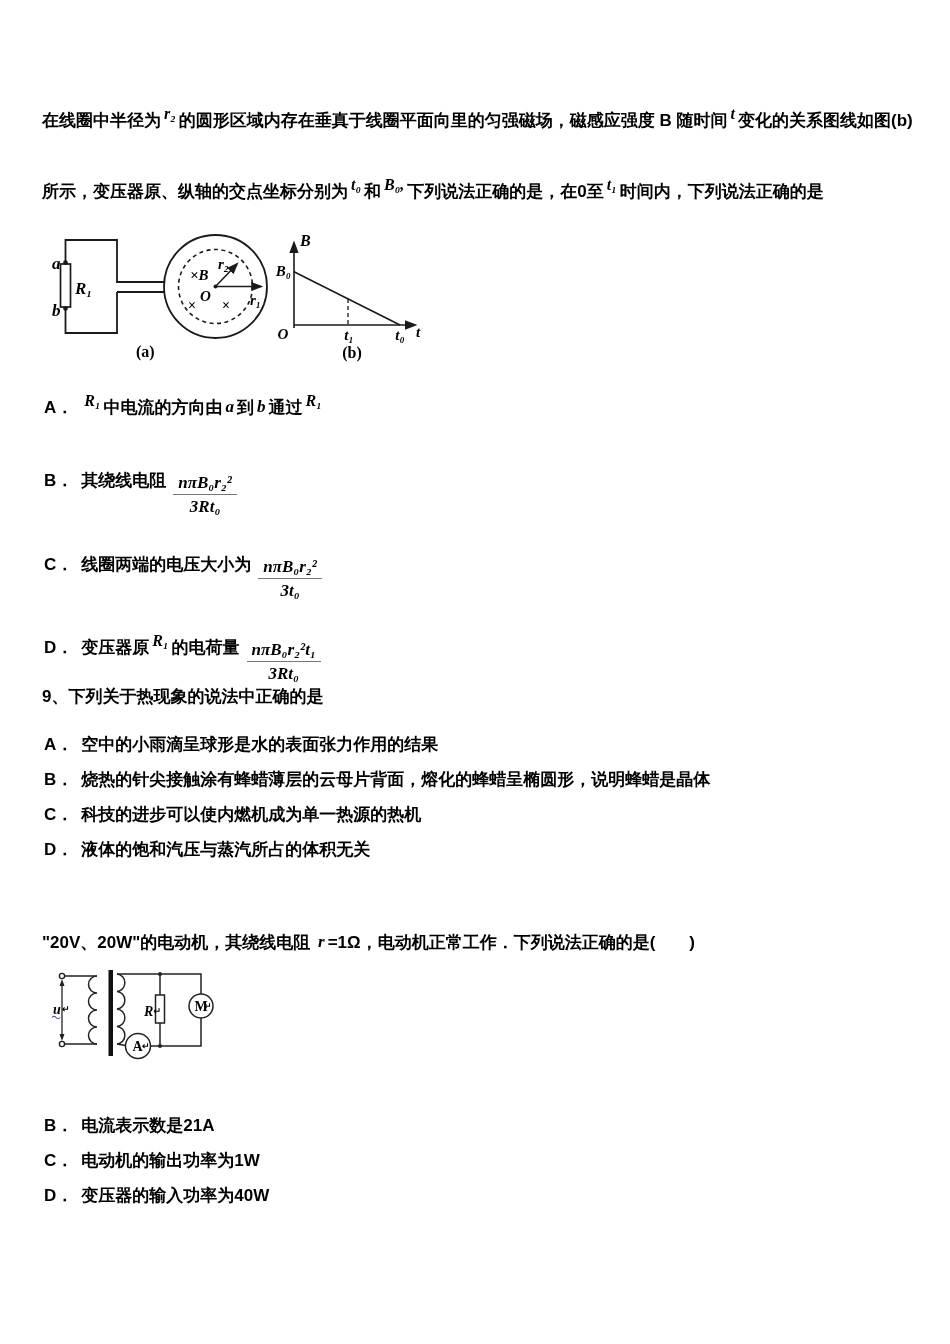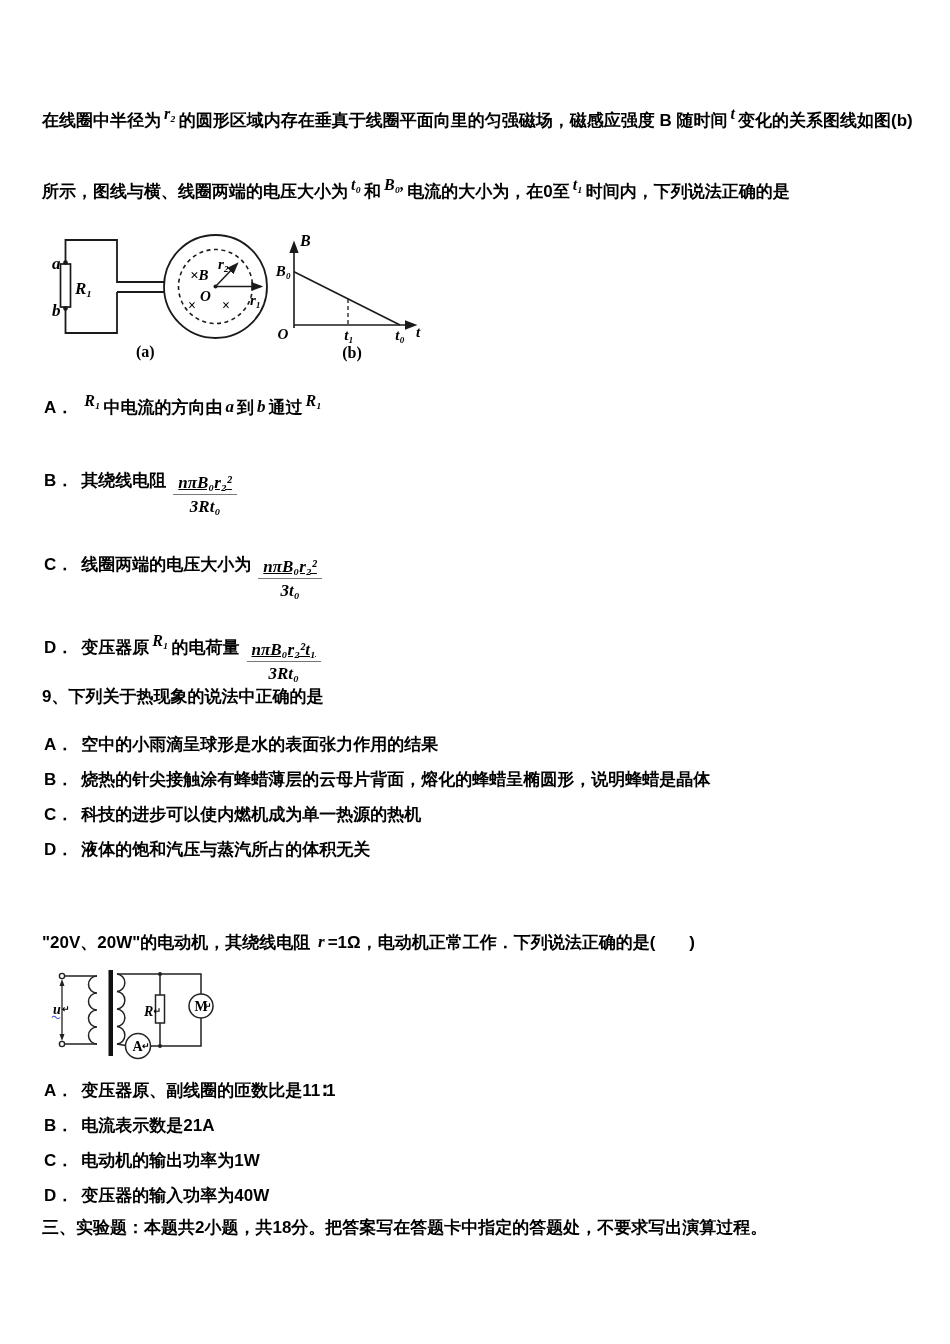--- a/index.html
+++ b/index.html
@@ -5,37 +5,37 @@
   html,body{margin:0;padding:0;background:#fff;}
   .page{position:relative;width:950px;height:1344px;background:#ffffff;overflow:hidden;
         font-family:"Liberation Sans",sans-serif;color:#000;}
   .tline{position:absolute;white-space:nowrap;font-weight:700;font-size:17px;line-height:24px;color:#000;}
   .opt-label{margin-right:8px;}
   .mi{font-family:"Liberation Serif",serif;font-style:italic;font-weight:700;font-size:18px;margin:0 3px;}
   .sup{position:relative;top:-7px;font-size:16px;}
   .mab{font-family:"Liberation Serif",serif;font-style:italic;font-weight:700;font-size:17px;margin:0 3px;position:relative;top:-1px;}
   .frac{display:inline-block;vertical-align:-26px;text-align:center;margin:0 4px 0 7px;
         font-family:"Liberation Serif",serif;font-style:italic;font-weight:700;font-size:17px;line-height:21px;}
-  .frac .num{display:block;padding:0 5px 1px;border-bottom:1.6px solid #777;text-decoration:underline;}
+  .frac .num{display:block;padding:0 5px 1px;border-bottom:1.6px solid #777;}
   .frac .den{display:block;padding-top:1px;}
   svg{position:absolute;overflow:visible;}
   svg text{font-family:"Liberation Serif",serif;font-weight:700;fill:#000;}
   .it{font-style:italic;}
   .fig-cap{font-style:normal;}
 </style>
 </head>
 <body>
 
 <div class="page">
 
   <div class="tline" style="left:42px;top:109px;">
     <span>在线圈中半径为</span><span class="mi sup">r₂</span><span>的圆形区域内存在垂真于线圈平面向里的匀强磁场，磁感应强度 B 随时间</span><span class="mi sup">t</span><span>变化的关系图线如图(b)</span>
   </div>
   <div class="tline" style="left:42px;top:180px;">
-    <span>所示，图线与横、线圈两端的电压大小为</span><span class="mi sup">t₀</span><span>和</span><span class="mi sup">B₀,</span><span>电流的大小为，在0至</span><span class="mi sup">t₁</span><span>时间内，下列说法正确的是</span>
+    <span>所示，变压器原、纵轴的交点坐标分别为</span><span class="mi sup">t₀</span><span>和</span><span class="mi sup">B₀,</span><span>下列说法正确的是，在0至</span><span class="mi sup">t₁</span><span>时间内，下列说法正确的是</span>
   </div>
 
   <svg style="left:40px;top:228px;" width="240" height="135" viewBox="0 0 240 135">
     <defs>
       <marker id="ahA" markerWidth="9" markerHeight="8" refX="6.5" refY="3" orient="auto">
         <path d="M0,0 L8,3 L0,6 z" fill="#1a1a1a"></path>
       </marker>
     </defs>
     <path d="M25.5,34.5 V12 H77 V54 H124 M77,64 V105 H25.5 V80.5 M77,64 H124" fill="none" stroke="#1a1a1a" stroke-width="1.8"></path>
     <rect x="20.5" y="36" width="10" height="43" fill="#fff" stroke="#1a1a1a" stroke-width="1.7"></rect>
@@ -134,30 +134,24 @@
     <circle cx="93" cy="78" r="12.5" fill="#fff" stroke="#222" stroke-width="1.5"></circle>
     <circle cx="156" cy="38" r="12" fill="#fff" stroke="#222" stroke-width="1.5"></circle>
     <text x="99" y="48" font-size="14" class="it">R</text>
     <text x="108.5" y="46" font-size="9" fill="#555" style="font-style:normal;">↵</text>
     <text x="87.5" y="83" font-size="14" style="font-style:normal;">A</text>
     <text x="97" y="81" font-size="9" fill="#555" style="font-style:normal;">↵</text>
     <text x="149.5" y="43" font-size="14" style="font-style:normal;">M</text>
     <text x="159" y="41" font-size="9" fill="#555" style="font-style:normal;">↵</text>
   </svg>
 
-  <div class="tline" style="left:44px;top:1079px;">
-    <span class="opt-label">A．</span><span>变压器原、副线圈的匝数比是11∶1</span>
-  </div>
   <div class="tline" style="left:44px;top:1114px;">
     <span class="opt-label">B．</span><span>电流表示数是21A</span>
   </div>
   <div class="tline" style="left:44px;top:1149px;">
     <span class="opt-label">C．</span><span>电动机的输出功率为1W</span>
   </div>
   <div class="tline" style="left:44px;top:1184px;">
     <span class="opt-label">D．</span><span>变压器的输入功率为40W</span>
   </div>
 
-  <div class="tline" style="left:42px;top:1216px;">
-    <span>三、实验题：本题共2小题，共18分。把答案写在答题卡中指定的答题处，不要求写出演算过程。</span>
-  </div>
 
 </div>
 
 </body></html>

